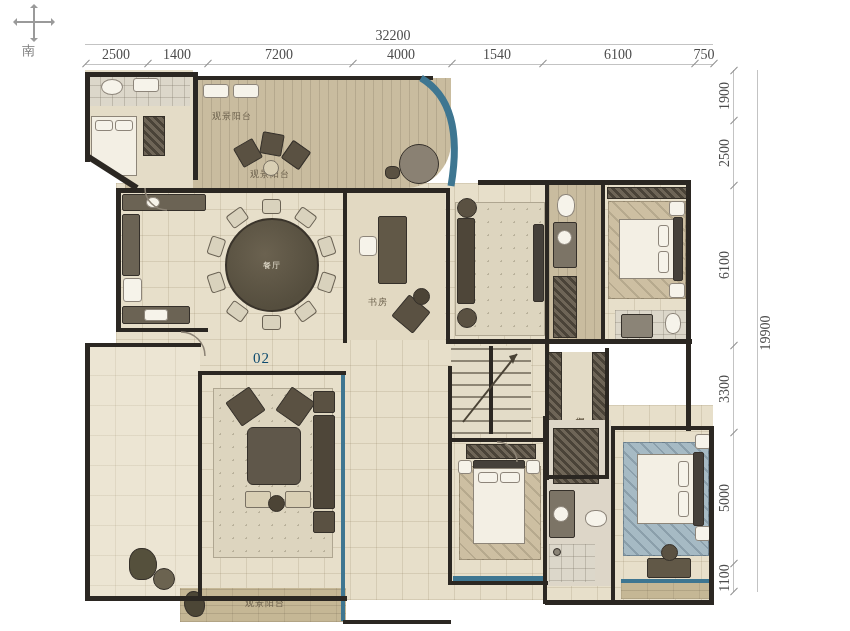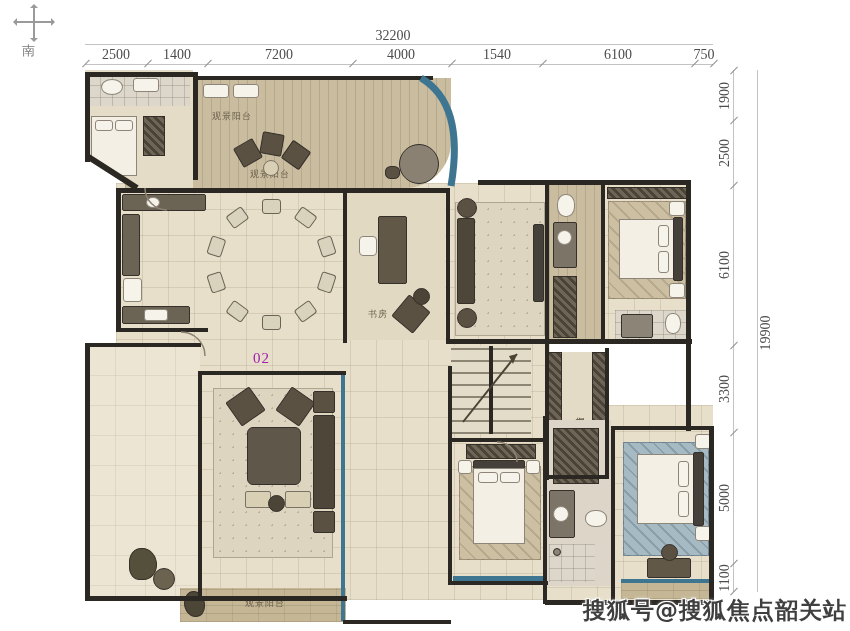--- a/index.html
+++ b/index.html
@@ -43,21 +43,21 @@
   .bed{position:absolute;background:#f3efe4;border:1px solid #8d8578;}
   .hatch{position:absolute;background:repeating-linear-gradient(45deg,#6e6557 0 3px,#4a4338 3px 6px);
          border:1px solid #332e27;}
   .tile{position:absolute;background-color:#dcd7ca;
         background-image:linear-gradient(rgba(120,115,100,.3) 1px,transparent 1px),
                          linear-gradient(90deg,rgba(120,115,100,.3) 1px,transparent 1px);
         background-size:12px 12px;}
   .lbl{position:absolute;font:9px "DejaVu Sans",sans-serif;color:#6a5f4b;letter-spacing:1px;
        text-align:center;white-space:nowrap;}
   .lblw{color:#ece6d6;}
-  .unit{position:absolute;font:15px "Liberation Serif",serif;color:#a21caf;letter-spacing:1px;}
+  .unit{position:absolute;font:15px "Liberation Serif",serif;color:#0c4a6e;letter-spacing:1px;}
   
   .dtbl{position:absolute;width:130px;height:130px;}
   .dchair{position:absolute;left:50%;top:50%;width:17px;height:13px;margin:-6px 0 0 -8px;
           background:#d9d2bd;border:1px solid #6a6254;border-radius:3px;}
   .dcirc{position:absolute;left:50%;top:50%;width:90px;height:90px;margin:-45px 0 0 -45px;
          border-radius:50%;background:radial-gradient(circle at 42% 38%,#6b English 0,#6b6250 0,#554e3e 70%);
          background:radial-gradient(circle at 42% 38%,#6b6250 0%,#554e3e 70%);
          border:2px solid #3a342b;display:flex;align-items:center;justify-content:center;}
   .stairs{position:absolute;background-color:#e3dcc8;
           background-image:repeating-linear-gradient(0deg,rgba(70,62,48,.55) 0 2px,transparent 2px 12px);}
@@ -177,29 +177,32 @@
       <div class="dchair" style="transform:rotate(0deg) translate(0,-58px);"></div>
       <div class="dchair" style="transform:rotate(36deg) translate(0,-58px);"></div>
       <div class="dchair" style="transform:rotate(72deg) translate(0,-58px);"></div>
       <div class="dchair" style="transform:rotate(108deg) translate(0,-58px);"></div>
       <div class="dchair" style="transform:rotate(144deg) translate(0,-58px);"></div>
       <div class="dchair" style="transform:rotate(180deg) translate(0,-58px);"></div>
       <div class="dchair" style="transform:rotate(216deg) translate(0,-58px);"></div>
       <div class="dchair" style="transform:rotate(252deg) translate(0,-58px);"></div>
       <div class="dchair" style="transform:rotate(288deg) translate(0,-58px);"></div>
       <div class="dchair" style="transform:rotate(324deg) translate(0,-58px);"></div>
+      <div class="dcirc">
+        <span class="lbl lblw" style="position:static;font-size:8px;">餐厅</span>
+      </div>
     </div>
     <div class="unit" style="left:168px;top:280px;">02</div>
 
     <div class="abs" style="left:262px;top:122px;width:98px;height:148px;background:#e2d9c2;">
       <div class="fd" style="left:31px;top:24px;width:27px;height:66px;background:#615847;"></div>
       <div class="fx" style="left:12px;top:44px;width:16px;height:18px;border-radius:4px;"></div>
       <div class="fd" style="left:50px;top:108px;width:26px;height:26px;transform:rotate(40deg);"></div>
       <div class="fd" style="left:66px;top:96px;width:15px;height:15px;border-radius:50%;background:#4c4436;"></div>
-      <div class="lbl" style="left:14px;top:104px;width:34px;margin-top:12px;">书房</div>
+      <div class="lbl" style="left:14px;top:104px;width:34px;">书房</div>
     </div>
 
     <div class="abs" style="left:368px;top:126px;width:92px;height:145px;">
       <div class="rug" style="left:2px;top:6px;width:88px;height:132px;"></div>
       <div class="fd" style="left:4px;top:22px;width:16px;height:84px;background:#4e4639;"></div>
       <div class="fd" style="left:4px;top:2px;width:18px;height:18px;border-radius:50%;"></div>
       <div class="fd" style="left:4px;top:112px;width:18px;height:18px;border-radius:50%;"></div>
       <div class="fd" style="left:80px;top:28px;width:9px;height:76px;background:#45403a;"></div>
     </div>
 
@@ -332,14 +335,13 @@
       <path d="M336,8 Q380,34 366,116" fill="none" stroke="#3e7691" stroke-width="7"></path>
       <line x1="2" y1="86" x2="52" y2="118" stroke="#2b2722" stroke-width="6"></line>
       <line x1="378" y1="352" x2="432" y2="284" stroke="#4a4336" stroke-width="2"></line>
       <path d="M432,284 l-8,2 4,8 z" fill="#4a4336"></path>
       <path d="M96,262 a24,24 0 0 1 24,24" fill="none" stroke="#8b8274" stroke-width="1.5"></path>
       <path d="M60,118 a22,22 0 0 0 22,22" fill="none" stroke="#8b8274" stroke-width="1.5"></path>
       <path d="M412,372 a20,20 0 0 1 20,20" fill="none" stroke="#8b8274" stroke-width="1.5"></path>
     </svg>
   </div>
 
-  <div class="wm">搜狐号@搜狐焦点韶关站</div>
 </div>
 
 </body></html>

